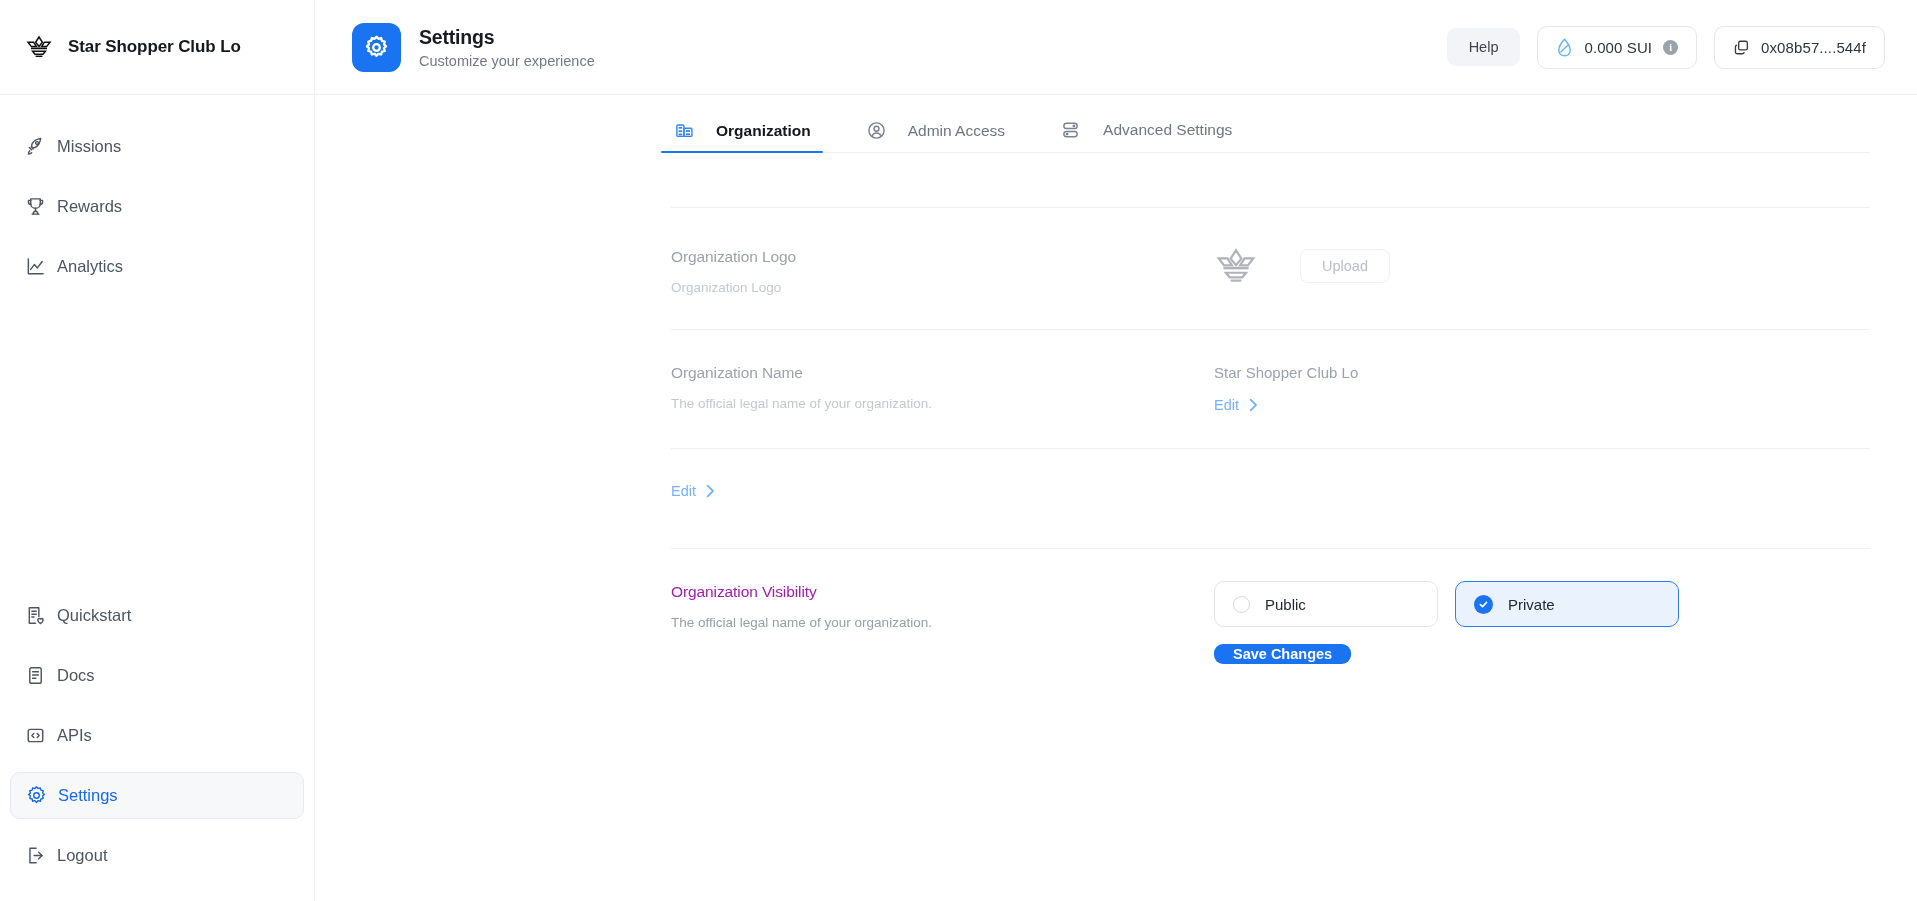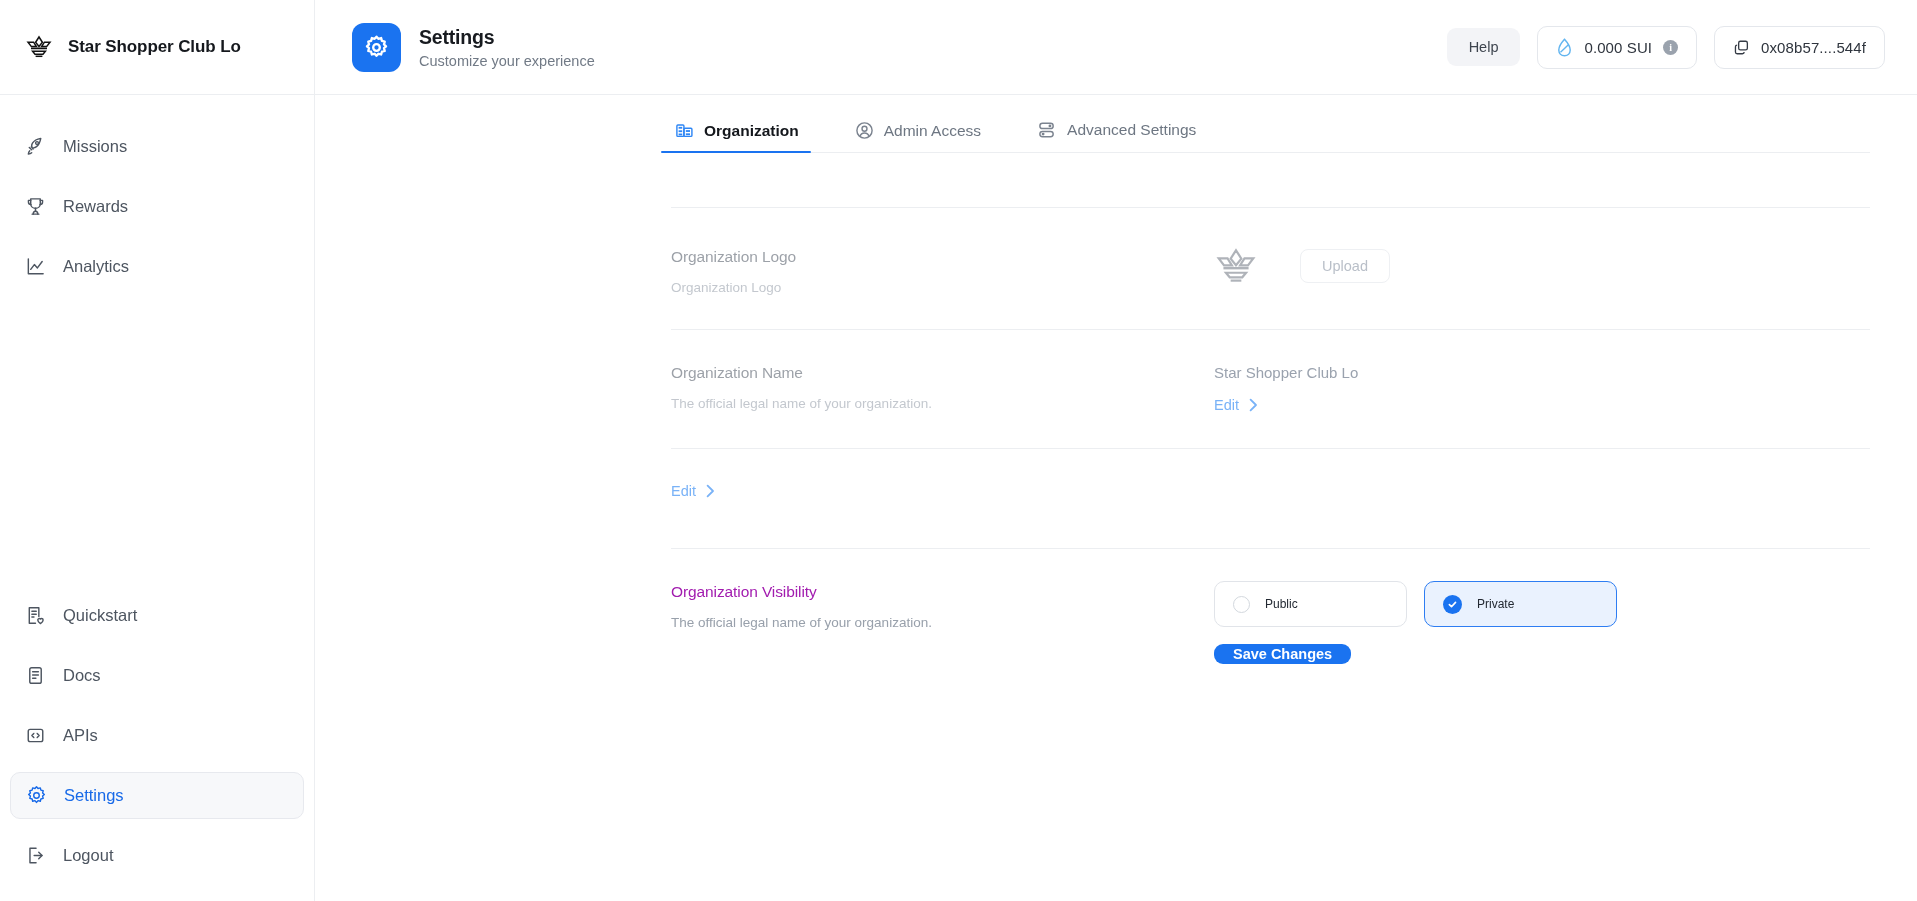--- a/index.html
+++ b/index.html
@@ -27,21 +27,21 @@
     border-bottom: 1px solid #eceef1;
   }
   .brand-name {
     font-size: 17px; font-weight: bold; color: #15181d;
     letter-spacing: -0.1px; white-space: nowrap;
   }
   .nav-top { padding-top: 28px; }
   .nav-bottom { margin-top: auto; padding-bottom: 22px; }
   .nav-item {
     height: 47px; margin: 0 10px;
-    display: flex; align-items: center; gap: 17px;
+    display: flex; align-items: center; gap: 11px;
     padding: 0 14px;
     border-radius: 10px;
     color: #4d5560; font-size: 16.5px;
     cursor: pointer;
     user-select: none;
   }
   .nav-item .ico { width: 22px; height: 22px; flex: none; display:flex; align-items:center; justify-content:center; }
   .nav-item.active { background: #f7f8fa; border: 1px solid #e7e9ee; color: #1769e8; }
   .nav-item.active .ico svg { stroke: #1769e8; }
   .nav-gap { height: 13px; }
@@ -94,21 +94,21 @@
     display: flex; align-items: flex-end; gap: 0;
     padding: 0 0 0 356px;
     height: 58px; flex: none;
     position: relative;
   }
   .tabs::after {
     content: ""; position: absolute; left: 356px; right: 47px; bottom: 0;
     height: 1px; background: #eceef1;
   }
   .tab {
-    display: flex; align-items: center; gap: 10px;
+    display: flex; align-items: center; gap: 22px;
     padding: 0 4px 13px 4px; margin-right: 48px;
     font-size: 15.5px; color: #6d7682;
     cursor: pointer; position: relative;
     white-space: nowrap;
   }
   .tab.active { color: #14171c; font-weight: bold; }
   .tab.active::after {
     content: ""; position: absolute; left: -10px; right: -8px; bottom: 0;
     height: 2.5px; background: #1a73f0; border-radius: 2px; z-index: 2;
   }
@@ -141,26 +141,26 @@
   .val-text { font-size: 15px; color: #9aa2ae; }
   .edit-link {
     display: inline-flex; align-items: center; gap: 9px;
     color: #79b2f7; font-size: 14.5px; cursor: pointer;
     margin-top: 16px;
   }
   .edit-link.nogap { margin-top: 0; }
 
   .vis-options { display: flex; gap: 17px; margin-top: -2px; }
   .opt {
-    width: 193px; height: 46px;
+    width: 224px; height: 46px;
     border: 1px solid #e1e4e9; border-radius: 10px;
     background: #fff;
     display: flex; align-items: center; gap: 15px;
     padding: 0 18px;
-    font-size: 12px; color: #232932;
+    font-size: 15px; color: #232932;
     cursor: pointer;
   }
   .opt.selected { border: 1.6px solid #2e7df2; background: #eaf2fe; }
   .radio-off { width: 17px; height: 17px; border-radius: 50%; border: 1.5px solid #d3d8de; flex: none; }
   .radio-on {
     width: 19px; height: 19px; border-radius: 50%; background: #1a73f0; flex: none;
     display: flex; align-items: center; justify-content: center;
   }
   .save-btn {
     margin-top: 17px;

